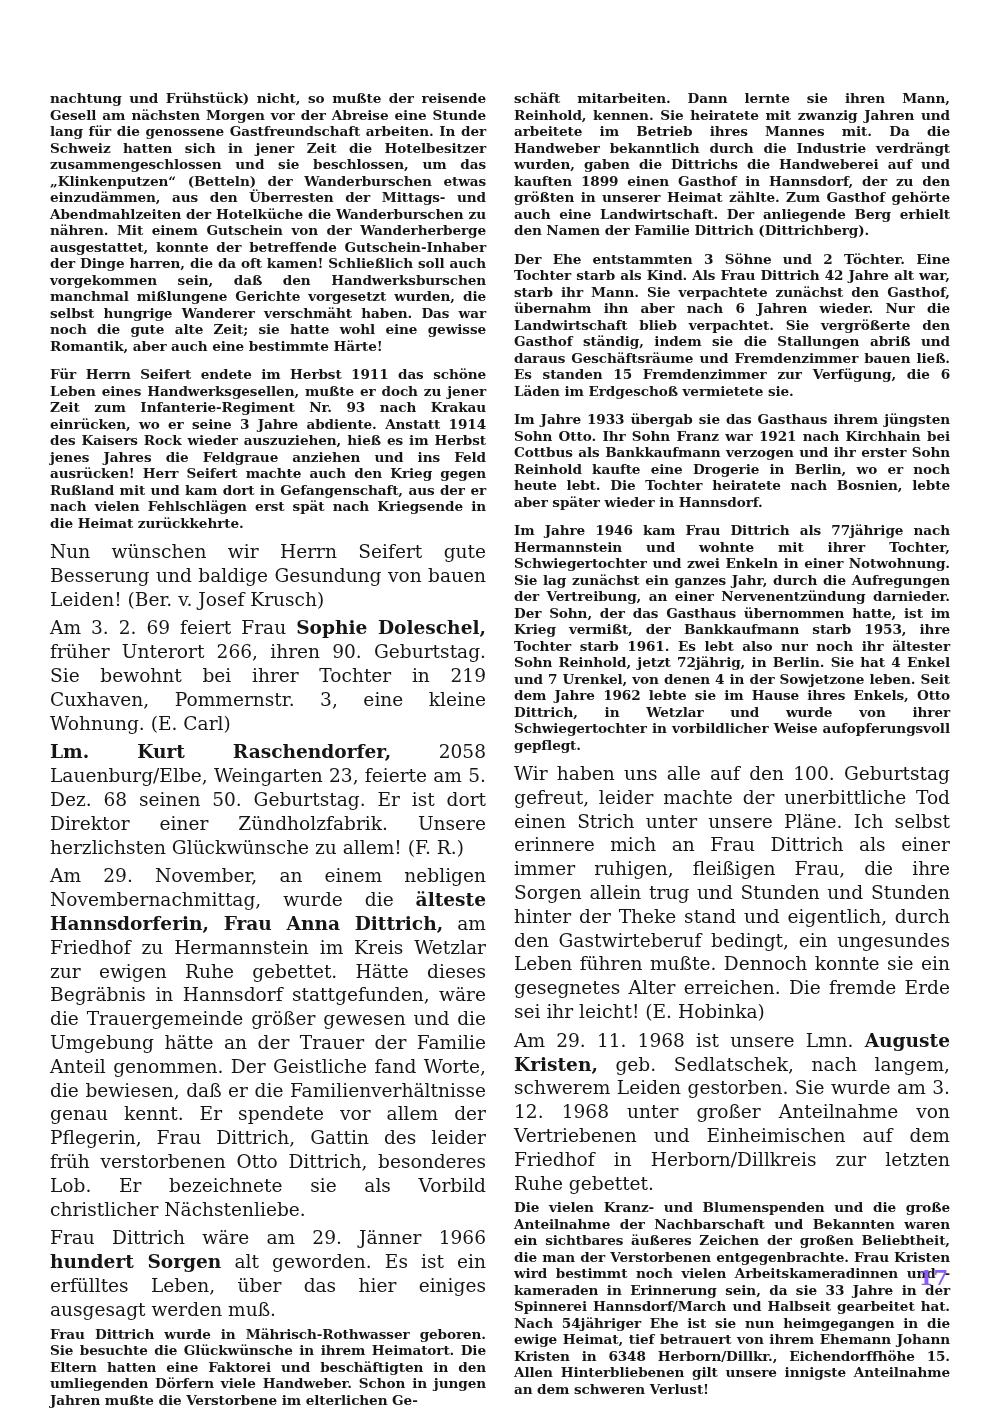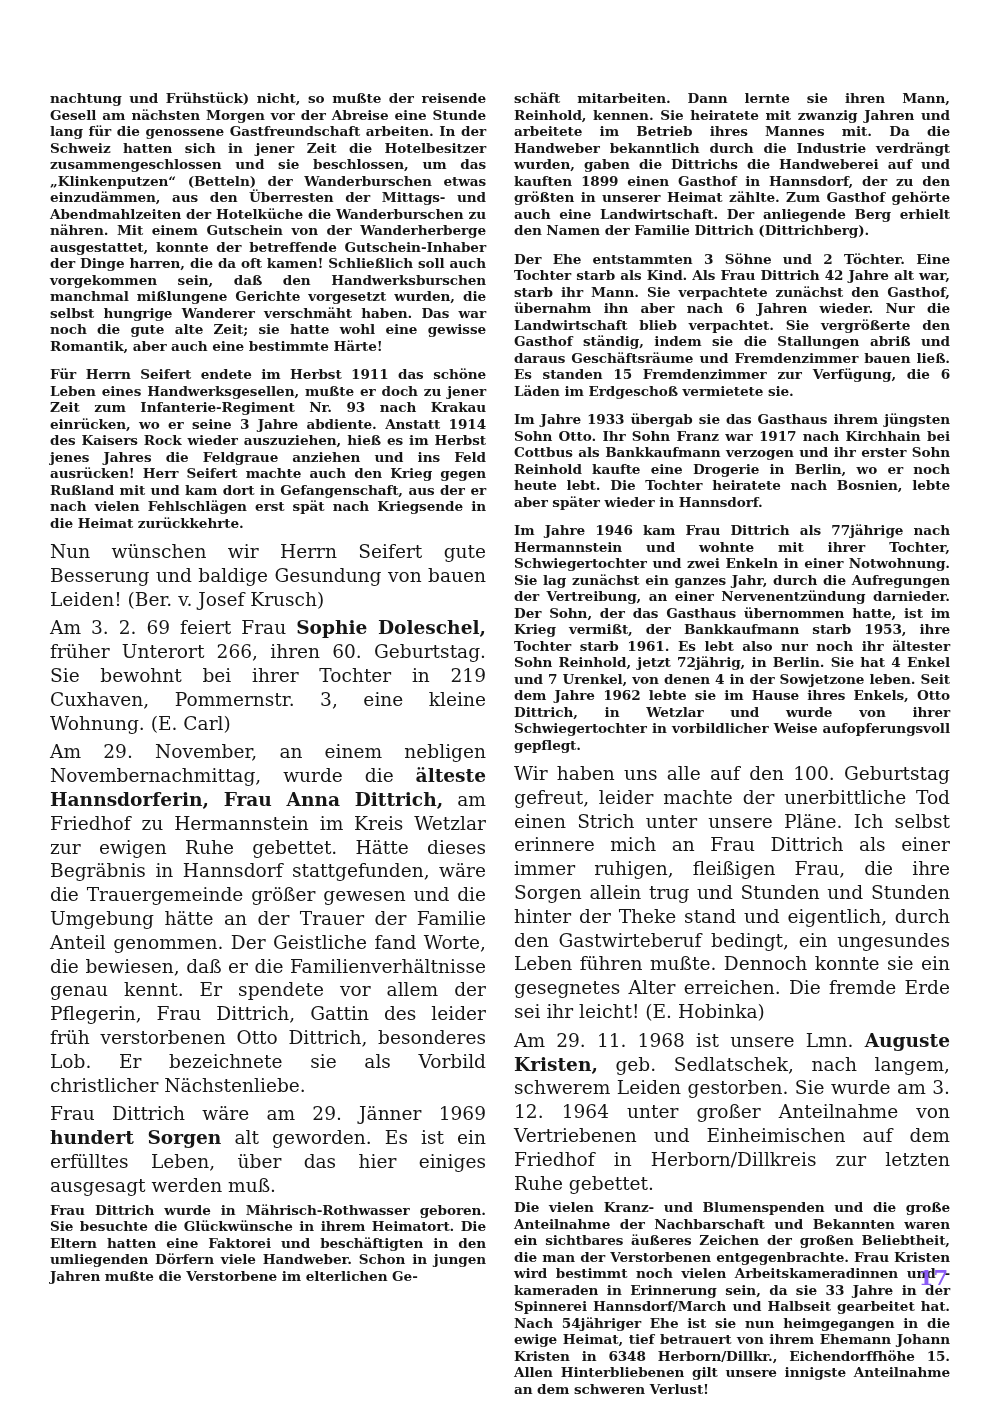--- a/index.html
+++ b/index.html
@@ -67,29 +67,30 @@
 </style>
 </head>
 <body>
 
 <div class="page">
   <div class="columns">
     <div class="col">
         <p class="para small"><span>nachtung und Frühstück) nicht, so mußte der reisende Gesell am nächsten Morgen vor der Abreise eine Stunde lang für die genossene Gastfreundschaft arbeiten. In der Schweiz hatten sich in jener Zeit die Hotelbesitzer zusammengeschlossen und sie beschlossen, um das „Klinkenputzen“ (Betteln) der Wanderburschen etwas einzudämmen, aus den Überresten der Mittags- und Abendmahlzeiten der Hotelküche die Wanderburschen zu nähren. Mit einem Gutschein von der Wanderherberge ausgestattet, konnte der betreffende Gutschein-Inhaber der Dinge harren, die da oft kamen! Schließlich soll auch vorgekommen sein, daß den Handwerksburschen manchmal mißlungene Gerichte vorgesetzt wurden, die selbst hungrige Wanderer verschmäht haben. Das war noch die gute alte Zeit; sie hatte wohl eine gewisse Romantik, aber auch eine bestimmte Härte!</span></p>
         <p class="para small"><span>Für Herrn Seifert endete im Herbst 1911 das schöne Leben eines Handwerksgesellen, mußte er doch zu jener Zeit zum Infanterie-Regiment Nr. 93 nach Krakau einrücken, wo er seine 3 Jahre abdiente. Anstatt 1914 des Kaisers Rock wieder auszuziehen, hieß es im Herbst jenes Jahres die Feldgraue anziehen und ins Feld ausrücken! Herr Seifert machte auch den Krieg gegen Rußland mit und kam dort in Gefangenschaft, aus der er nach vielen Fehlschlägen erst spät nach Kriegsende in die Heimat zurückkehrte.</span></p>
         <p class="para large"><span>Nun wünschen wir Herrn Seifert gute Besserung und baldige Gesundung von bauen Leiden! (Ber. v. Josef Krusch)</span></p>
-        <p class="para large"><span>Am 3. 2. 69 feiert Frau </span><span class="b">Sophie Doleschel,</span><span> früher Unterort 266, ihren 60. Geburtstag. Sie bewohnt bei ihrer Tochter in 219 Cuxhaven, Pommernstr. 3, eine kleine Wohnung. (E. Carl)</span></p>
+        <p class="para large"><span>Am 3. 2. 69 feiert Frau </span><span class="b">Sophie Doleschel,</span><span> früher Unterort 266, ihren 90. Geburtstag. Sie bewohnt bei ihrer Tochter in 219 Cuxhaven, Pommernstr. 3, eine kleine Wohnung. (E. Carl)</span></p>
+        <p class="para large"><span class="b">Lm. Kurt Raschendorfer,</span><span> 2058 Lauenburg/Elbe, Weingarten 23, feierte am 5. Dez. 68 seinen 50. Geburtstag. Er ist dort Direktor einer Zündholzfabrik. Unsere herzlichsten Glückwünsche zu allem! (F. R.)</span></p>
         <p class="para large"><span>Am 29. November, an einem nebligen Novembernachmittag, wurde die </span><span class="b">älteste Hannsdorferin, Frau Anna Dittrich,</span><span> am Friedhof zu Hermannstein im Kreis Wetzlar zur ewigen Ruhe gebettet. Hätte dieses Begräbnis in Hannsdorf stattgefunden, wäre die Trauergemeinde größer gewesen und die Umgebung hätte an der Trauer der Familie Anteil genommen. Der Geistliche fand Worte, die bewiesen, daß er die Familienverhältnisse genau kennt. Er spendete vor allem der Pflegerin, Frau Dittrich, Gattin des leider früh verstorbenen Otto Dittrich, besonderes Lob. Er bezeichnete sie als Vorbild christlicher Nächstenliebe.</span></p>
-        <p class="para large"><span>Frau Dittrich wäre am 29. Jänner 1969 </span><span class="b">hundert Sorgen</span><span> alt geworden. Es ist ein erfülltes Leben, über das hier einiges ausgesagt werden muß.</span></p>
+        <p class="para large"><span>Frau Dittrich wäre am 29. Jänner 1966 </span><span class="b">hundert Sorgen</span><span> alt geworden. Es ist ein erfülltes Leben, über das hier einiges ausgesagt werden muß.</span></p>
         <p class="para small"><span>Frau Dittrich wurde in Mährisch-Rothwasser geboren. Sie besuchte die Glückwünsche in ihrem Heimatort. Die Eltern hatten eine Faktorei und beschäftigten in den umliegenden Dörfern viele Handweber. Schon in jungen Jahren mußte die Verstorbene im elterlichen Ge-</span></p>
       </div>
     <div class="col">
         <p class="para small"><span>schäft mitarbeiten. Dann lernte sie ihren Mann, Reinhold, kennen. Sie heiratete mit zwanzig Jahren und arbeitete im Betrieb ihres Mannes mit. Da die Handweber bekanntlich durch die Industrie verdrängt wurden, gaben die Dittrichs die Handweberei auf und kauften 1899 einen Gasthof in Hannsdorf, der zu den größten in unserer Heimat zählte. Zum Gasthof gehörte auch eine Landwirtschaft. Der anliegende Berg erhielt den Namen der Familie Dittrich (Dittrichberg).</span></p>
         <p class="para small"><span>Der Ehe entstammten 3 Söhne und 2 Töchter. Eine Tochter starb als Kind. Als Frau Dittrich 42 Jahre alt war, starb ihr Mann. Sie verpachtete zunächst den Gasthof, übernahm ihn aber nach 6 Jahren wieder. Nur die Landwirtschaft blieb verpachtet. Sie vergrößerte den Gasthof ständig, indem sie die Stallungen abriß und daraus Geschäftsräume und Fremdenzimmer bauen ließ. Es standen 15 Fremdenzimmer zur Verfügung, die 6 Läden im Erdgeschoß vermietete sie.</span></p>
-        <p class="para small"><span>Im Jahre 1933 übergab sie das Gasthaus ihrem jüngsten Sohn Otto. Ihr Sohn Franz war 1917 nach Kirchhain bei Cottbus als Bankkaufmann verzogen und ihr erster Sohn Reinhold kaufte eine Drogerie in Berlin, wo er noch heute lebt. Die Tochter heiratete nach Bosnien, lebte aber später wieder in Hannsdorf.</span></p>
+        <p class="para small"><span>Im Jahre 1933 übergab sie das Gasthaus ihrem jüngsten Sohn Otto. Ihr Sohn Franz war 1921 nach Kirchhain bei Cottbus als Bankkaufmann verzogen und ihr erster Sohn Reinhold kaufte eine Drogerie in Berlin, wo er noch heute lebt. Die Tochter heiratete nach Bosnien, lebte aber später wieder in Hannsdorf.</span></p>
         <p class="para small"><span>Im Jahre 1946 kam Frau Dittrich als 77jährige nach Hermannstein und wohnte mit ihrer Tochter, Schwiegertochter und zwei Enkeln in einer Notwohnung. Sie lag zunächst ein ganzes Jahr, durch die Aufregungen der Vertreibung, an einer Nervenentzündung darnieder. Der Sohn, der das Gasthaus übernommen hatte, ist im Krieg vermißt, der Bankkaufmann starb 1953, ihre Tochter starb 1961. Es lebt also nur noch ihr ältester Sohn Reinhold, jetzt 72jährig, in Berlin. Sie hat 4 Enkel und 7 Urenkel, von denen 4 in der Sowjetzone leben. Seit dem Jahre 1962 lebte sie im Hause ihres Enkels, Otto Dittrich, in Wetzlar und wurde von ihrer Schwiegertochter in vorbildlicher Weise aufopferungsvoll gepflegt.</span></p>
         <p class="para large"><span>Wir haben uns alle auf den 100. Geburtstag gefreut, leider machte der unerbittliche Tod einen Strich unter unsere Pläne. Ich selbst erinnere mich an Frau Dittrich als einer immer ruhigen, fleißigen Frau, die ihre Sorgen allein trug und Stunden und Stunden hinter der Theke stand und eigentlich, durch den Gastwirteberuf bedingt, ein ungesundes Leben führen mußte. Dennoch konnte sie ein gesegnetes Alter erreichen. Die fremde Erde sei ihr leicht! (E. Hobinka)</span></p>
-        <p class="para large"><span>Am 29. 11. 1968 ist unsere Lmn. </span><span class="b">Auguste Kristen,</span><span> geb. Sedlatschek, nach langem, schwerem Leiden gestorben. Sie wurde am 3. 12. 1964 unter großer Anteilnahme von Vertriebenen und Einheimischen auf dem Friedhof in Herborn/Dillkreis zur letzten Ruhe gebettet.</span></p>
+        <p class="para large"><span>Am 29. 11. 1968 ist unsere Lmn. </span><span class="b">Auguste Kristen,</span><span> geb. Sedlatschek, nach langem, schwerem Leiden gestorben. Sie wurde am 3. 12. 1968 unter großer Anteilnahme von Vertriebenen und Einheimischen auf dem Friedhof in Herborn/Dillkreis zur letzten Ruhe gebettet.</span></p>
         <p class="para small"><span>Die vielen Kranz- und Blumenspenden und die große Anteilnahme der Nachbarschaft und Bekannten waren ein sichtbares äußeres Zeichen der großen Beliebtheit, die man der Verstorbenen entgegenbrachte. Frau Kristen wird bestimmt noch vielen Arbeitskameradinnen und -kameraden in Erinnerung sein, da sie 33 Jahre in der Spinnerei Hannsdorf/March und Halbseit gearbeitet hat. Nach 54jähriger Ehe ist sie nun heimgegangen in die ewige Heimat, tief betrauert von ihrem Ehemann Johann Kristen in 6348 Herborn/Dillkr., Eichendorffhöhe 15. Allen Hinterbliebenen gilt unsere innigste Anteilnahme an dem schweren Verlust!</span></p>
       </div>
   </div>
   <div class="page-number">17</div>
 </div>
 
 </body></html>

